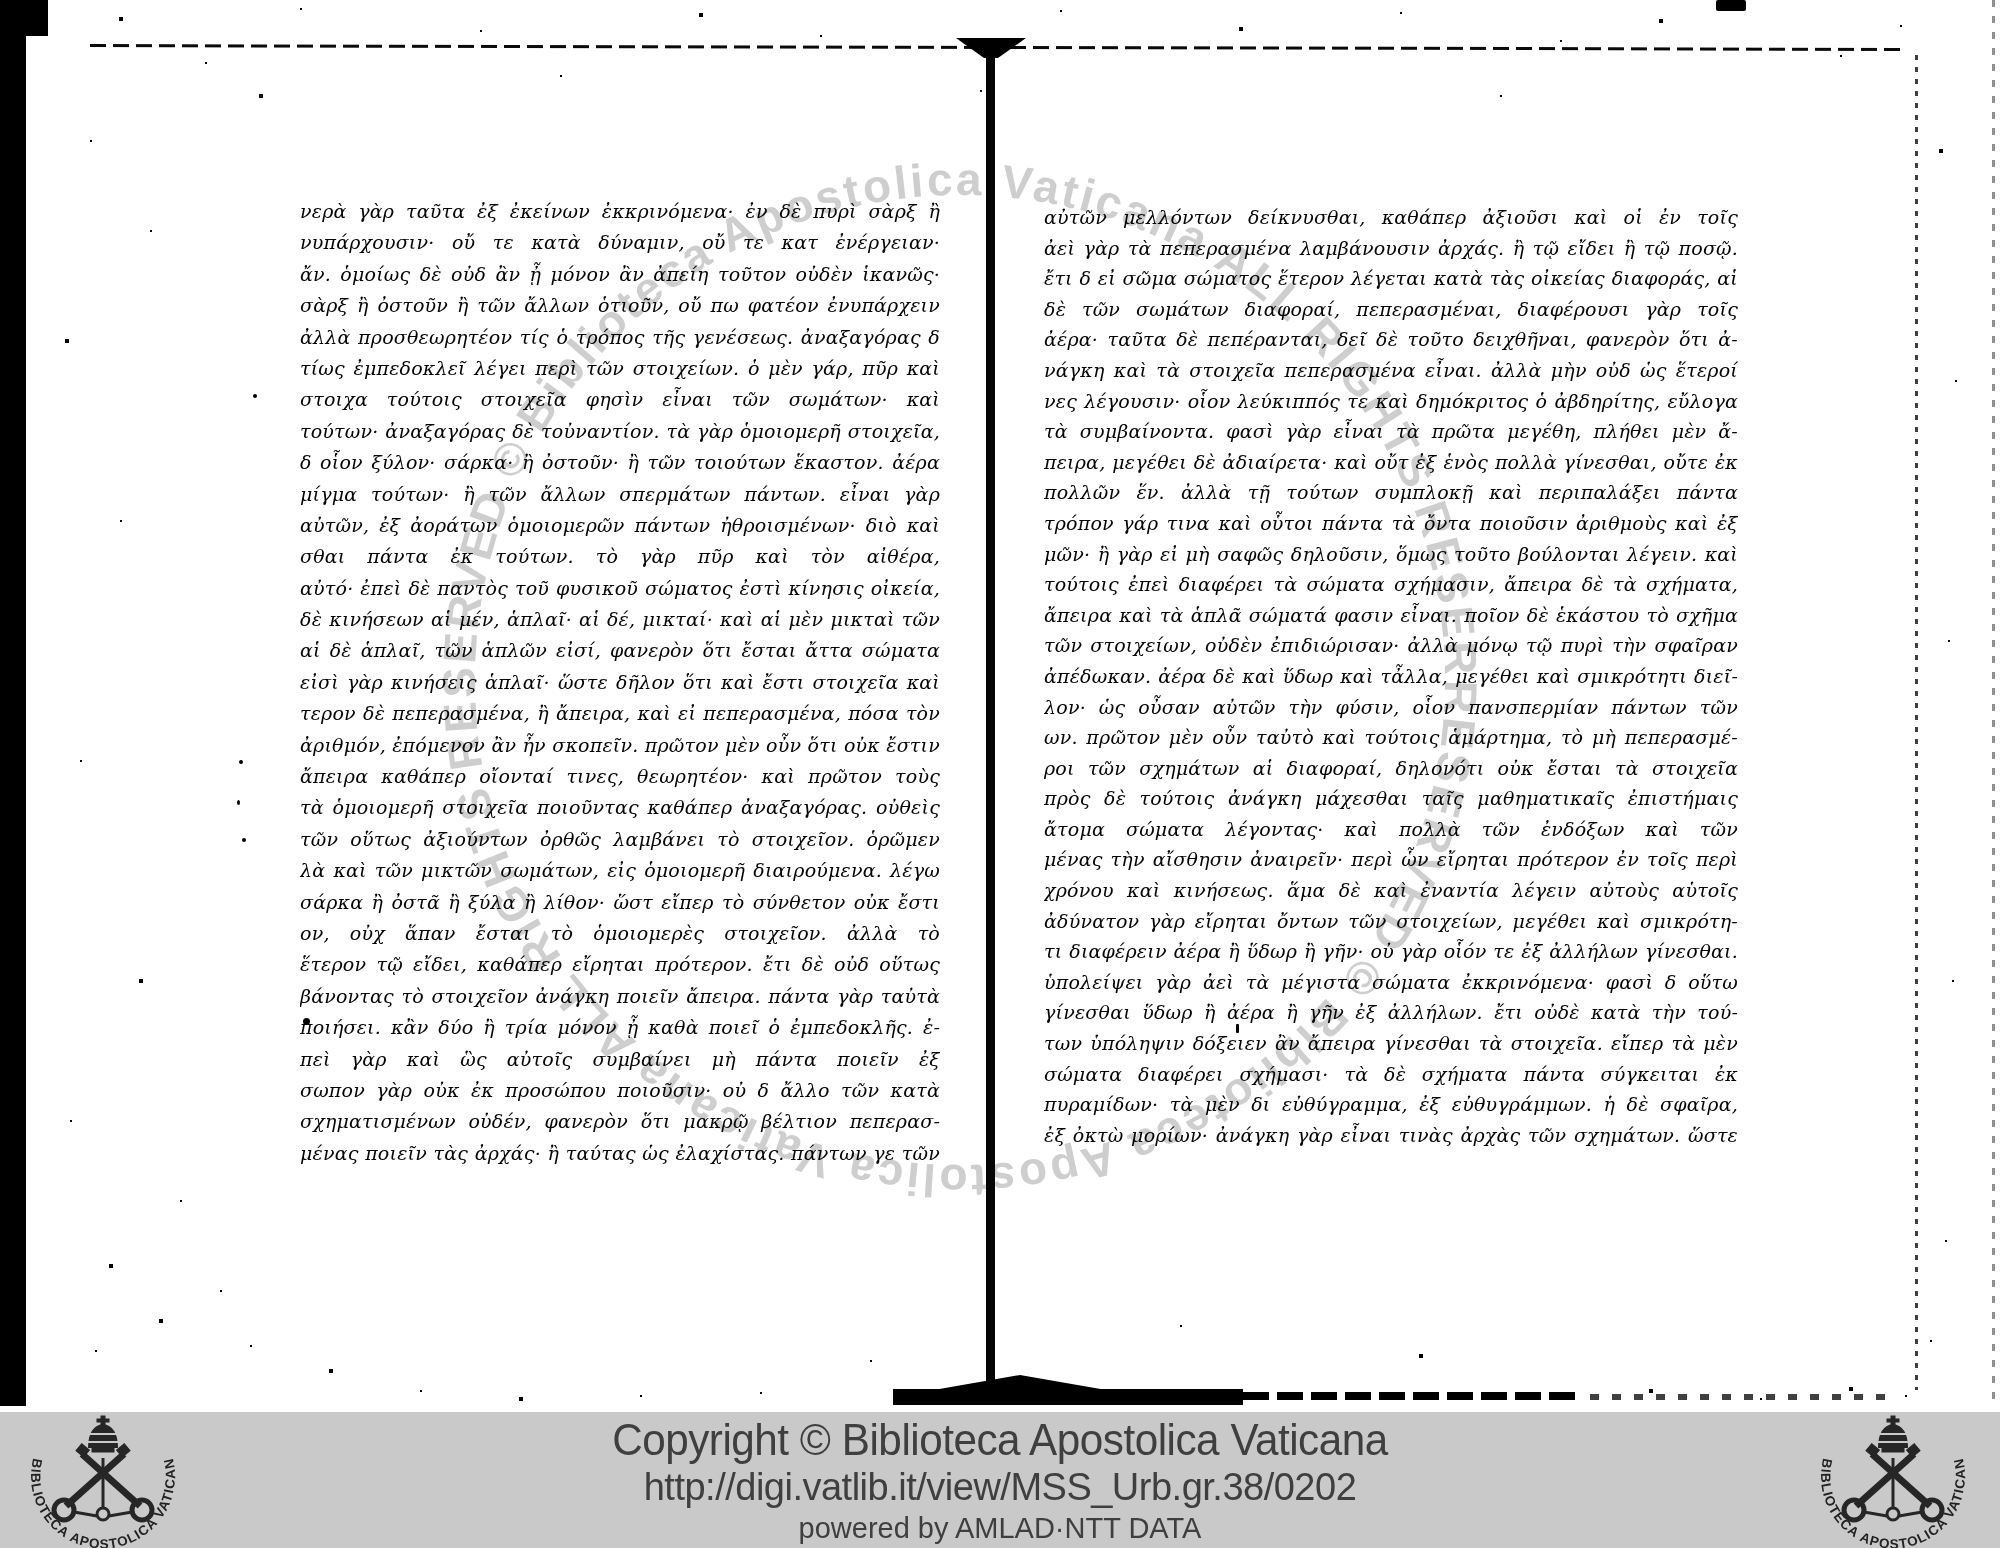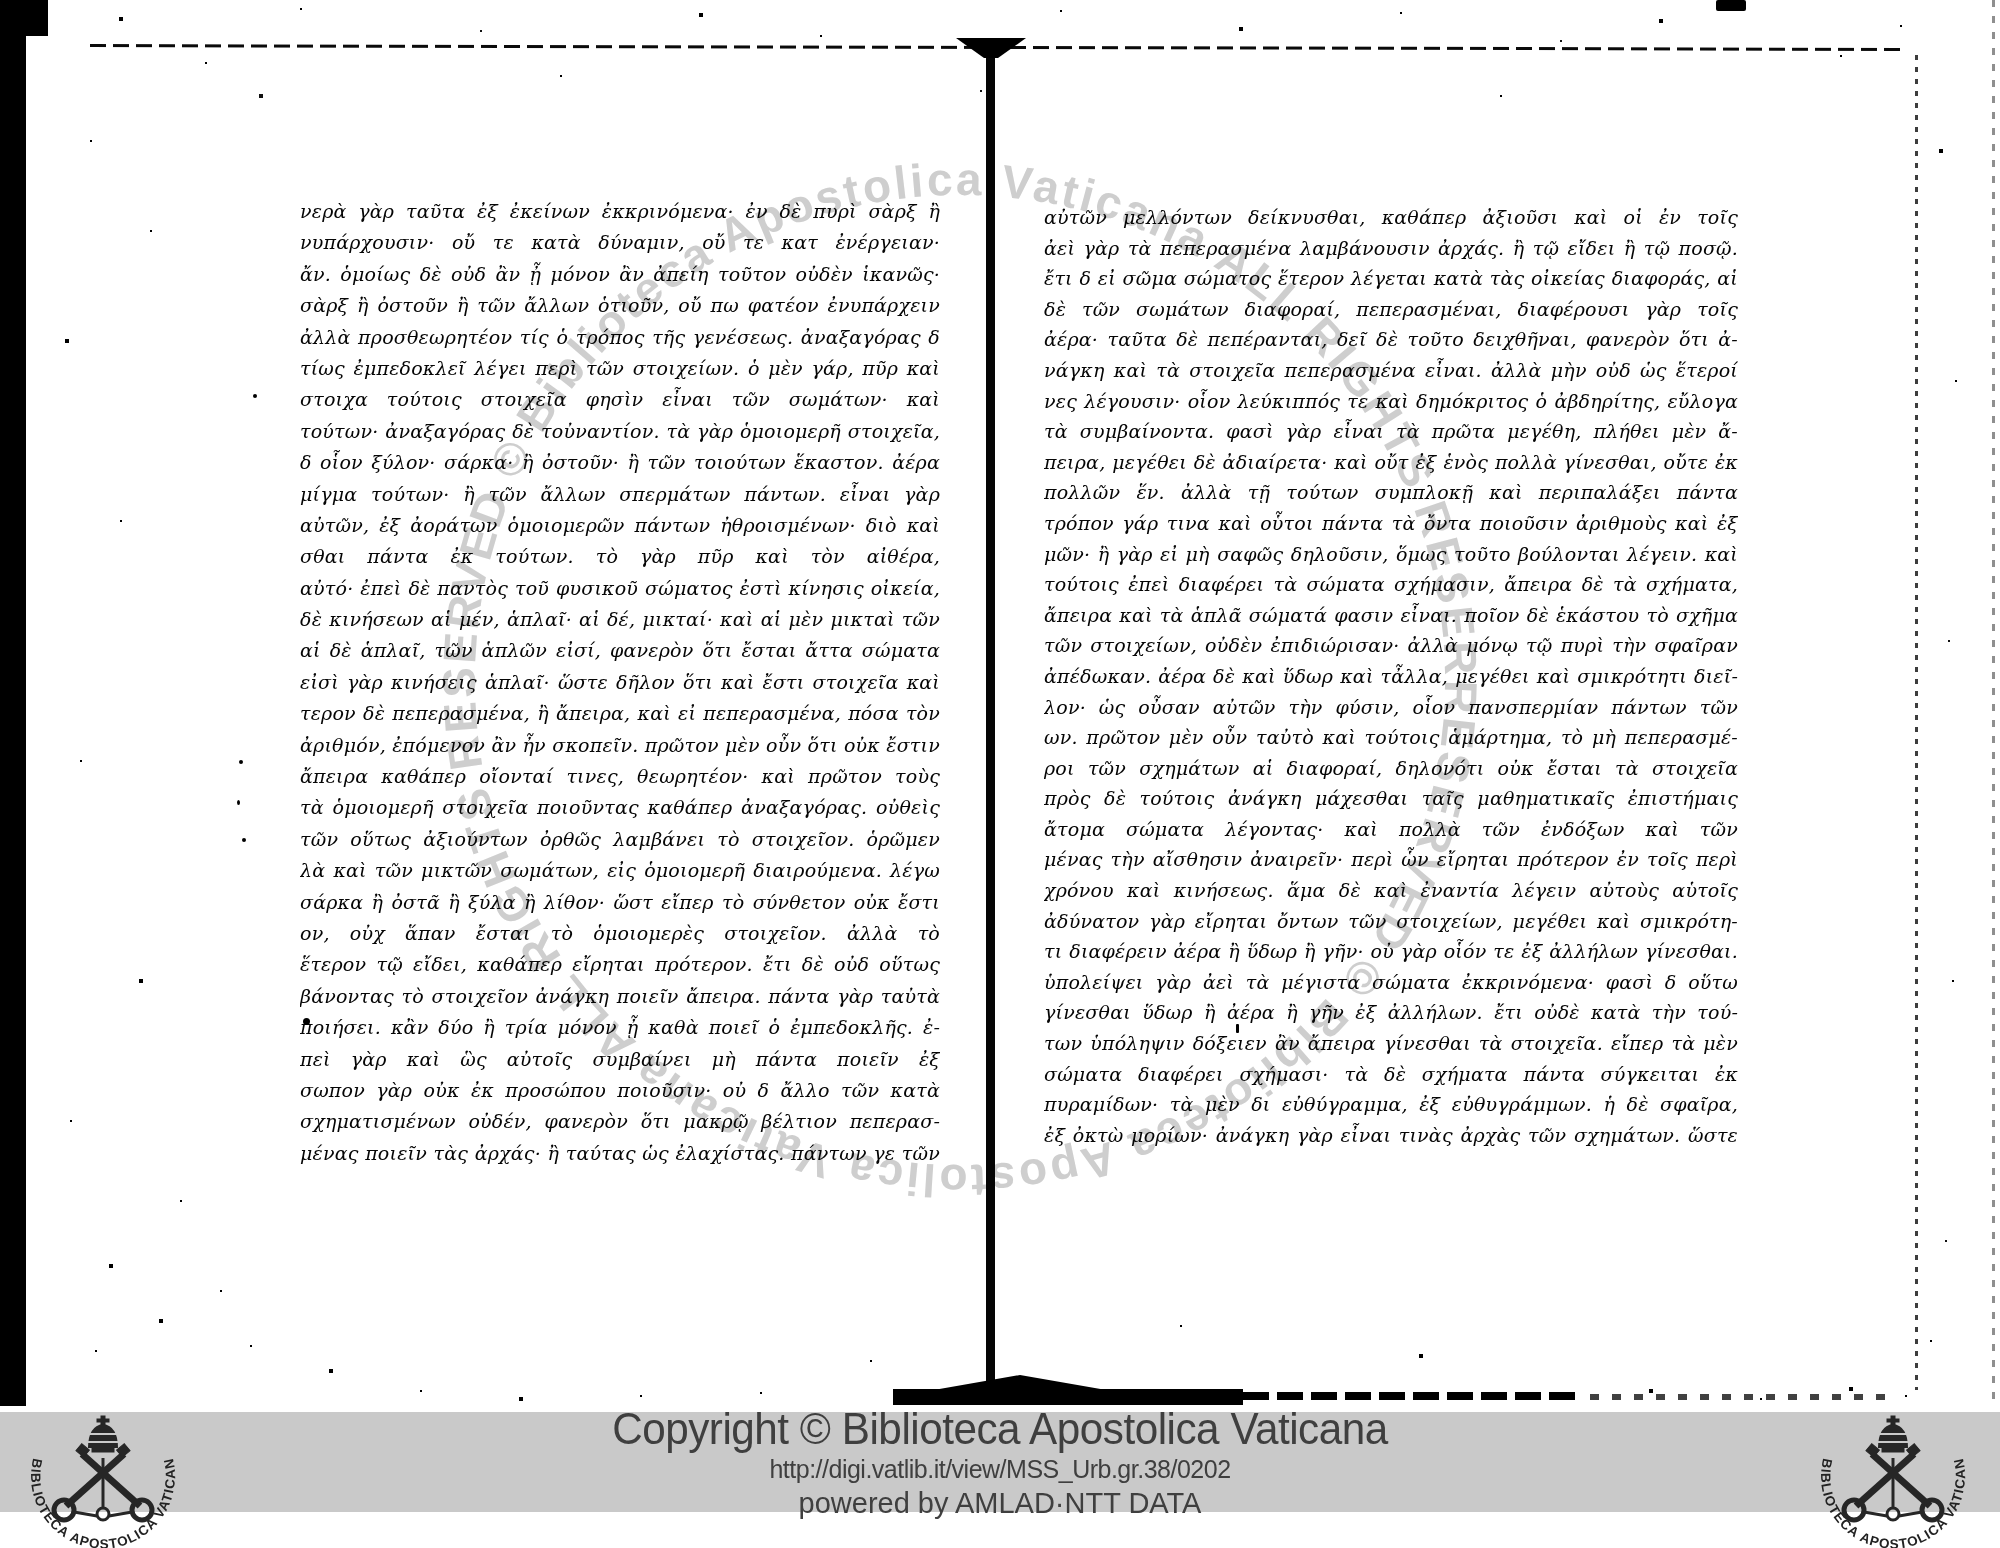--- a/index.html
+++ b/index.html
@@ -64,24 +64,24 @@
     66px 340px 0 1px #000, 120px 520px 0 #000, 80px 760px 0 #000, 140px 980px 0 1px #000,
     70px 1120px 0 #000, 180px 1200px 0 #000, 110px 1265px 0 1px #000, 220px 1290px 0 #000,
     160px 1320px 0 1px #000, 95px 1350px 0 #000, 250px 1345px 0 #000, 330px 1370px 0 1px #000,
     420px 1390px 0 #000, 520px 1398px 0 1px #000, 640px 1395px 0 #000, 760px 1392px 0 #000,
     1650px 1390px 0 1px #000, 1760px 1398px 0 #000, 1850px 1388px 0 1px #000, 1905px 1395px 0 #000,
     1930px 1340px 0 #000, 1945px 1240px 0 #111, 1952px 980px 0 #000, 1948px 640px 0 #111,
     1955px 380px 0 #000, 1940px 150px 0 1px #000, 1500px 95px 0 #000, 980px 90px 0 #111,
     560px 75px 0 #000, 1180px 1325px 0 #000, 1420px 1355px 0 1px #000, 870px 1360px 0 #000;}
 
   
-  .footer-bar{left:0;top:1412px;width:2000px;height:100px;
+  .footer-bar{left:0;top:1412px;width:2000px;height:136px;
     display:flex;flex-direction:column;align-items:center;justify-content:center;}
   .footer-line1{font-size:44px;letter-spacing:-0.5px;transform:scaleX(0.96);}
-  .footer-line2{font-size:25px;margin-top:1px;letter-spacing:-0.5px;}
+  .footer-line2{font-size:38px;margin-top:1px;letter-spacing:-0.5px;}
   .footer-line3{font-size:29px;margin-top:3px;}
 
   
   .logo{width:178px;height:134px;}
   .logo-left{left:14px;top:1414px;}
   .logo-right{left:1804px;top:1414px;}
   .logo text{font-family:"Liberation Sans",sans-serif;font-size:13.5px;font-weight:bold;
     letter-spacing:1px;}
 </style>
 </head>

